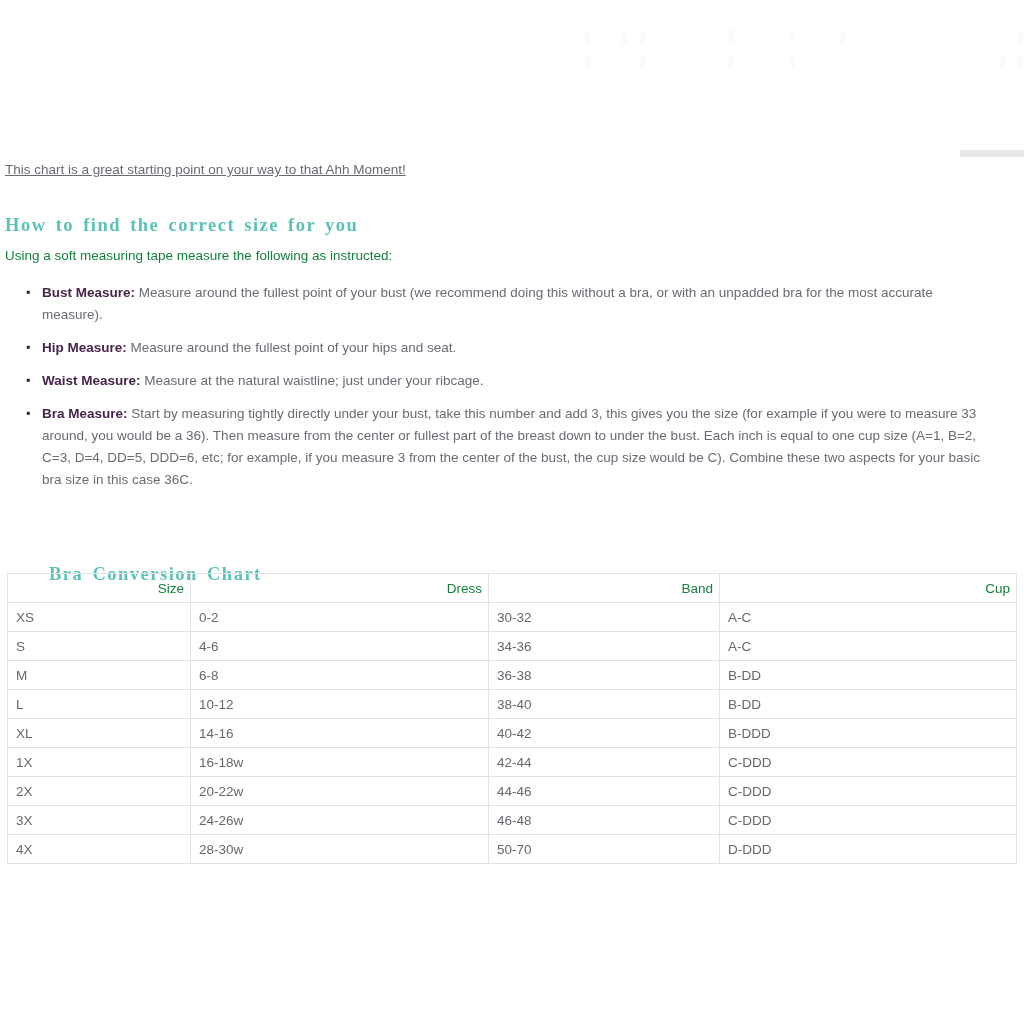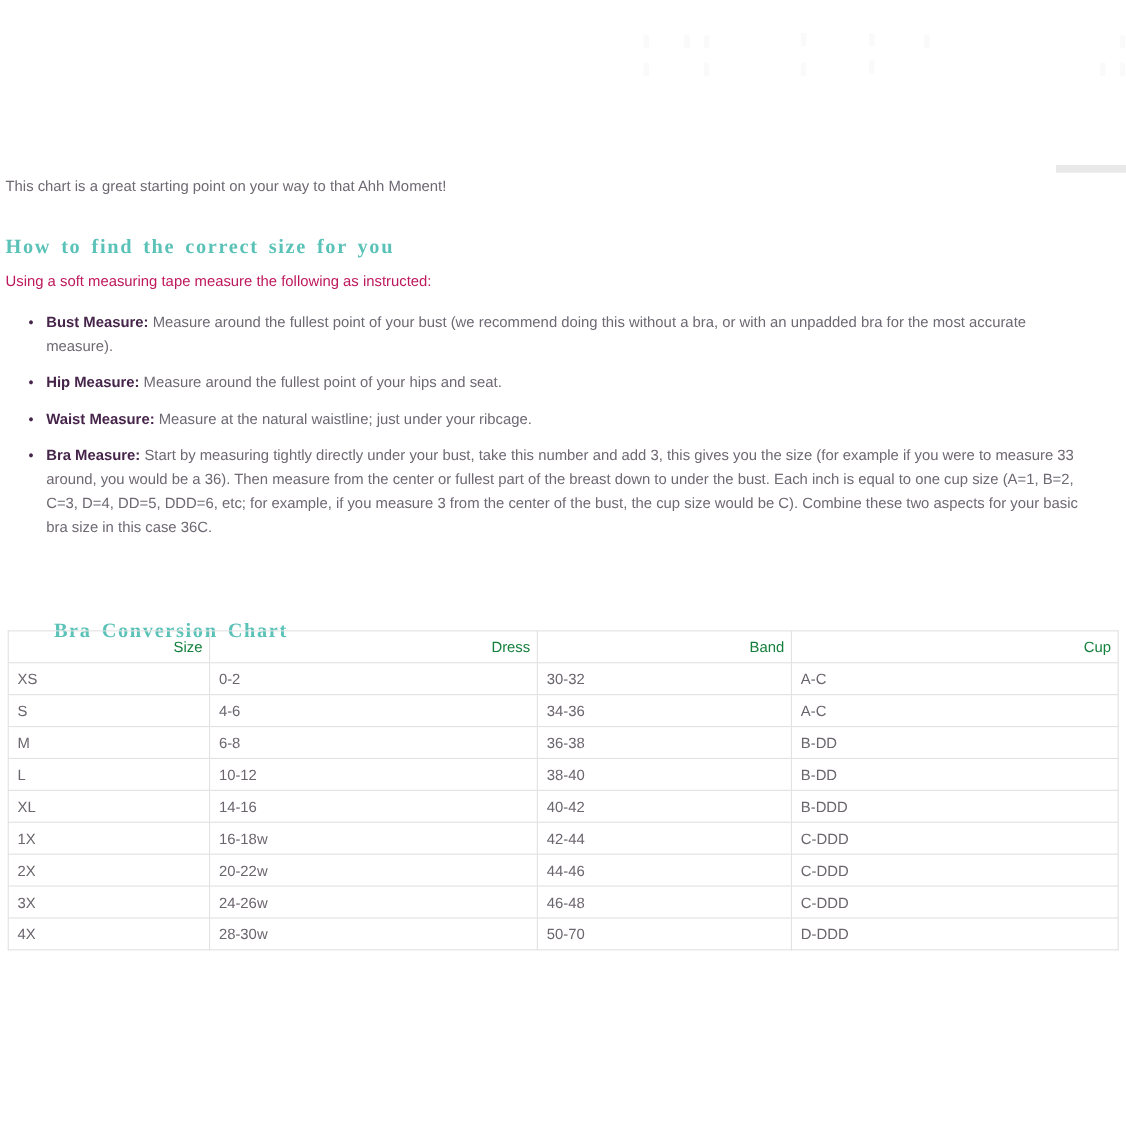--- a/index.html
+++ b/index.html
@@ -25,41 +25,42 @@
     width: 64px; height: 7px;
     background: #e9e9e9;
   }
 
   .intro {
     position: absolute;
     left: 5px; top: 160px;
     font-size: 13.5px;
     line-height: 20px;
     color: #6e6873;
+    text-decoration: underline;
   }
 
   .section-heading {
     position: absolute;
     left: 5px;
     font-family: "Liberation Serif", serif;
     font-weight: bold;
     font-size: 18.5px;
     letter-spacing: 1.5px;
     word-spacing: 3px;
     color: #5bc2b8;
   }
   .heading-howto { top: 215px; }
   .heading-chart { top: 564px; margin-left: 44px; }
 
   .lead {
     position: absolute;
     left: 5px; top: 246px;
     font-size: 13.5px;
     line-height: 20px;
-    color: #be185d;
+    color: #15803d;
   }
 
   ul.measure-list {
     position: absolute;
     left: 42px; top: 282px;
     width: 952px;
     list-style: none;
   }
   ul.measure-list li {
     position: relative;

